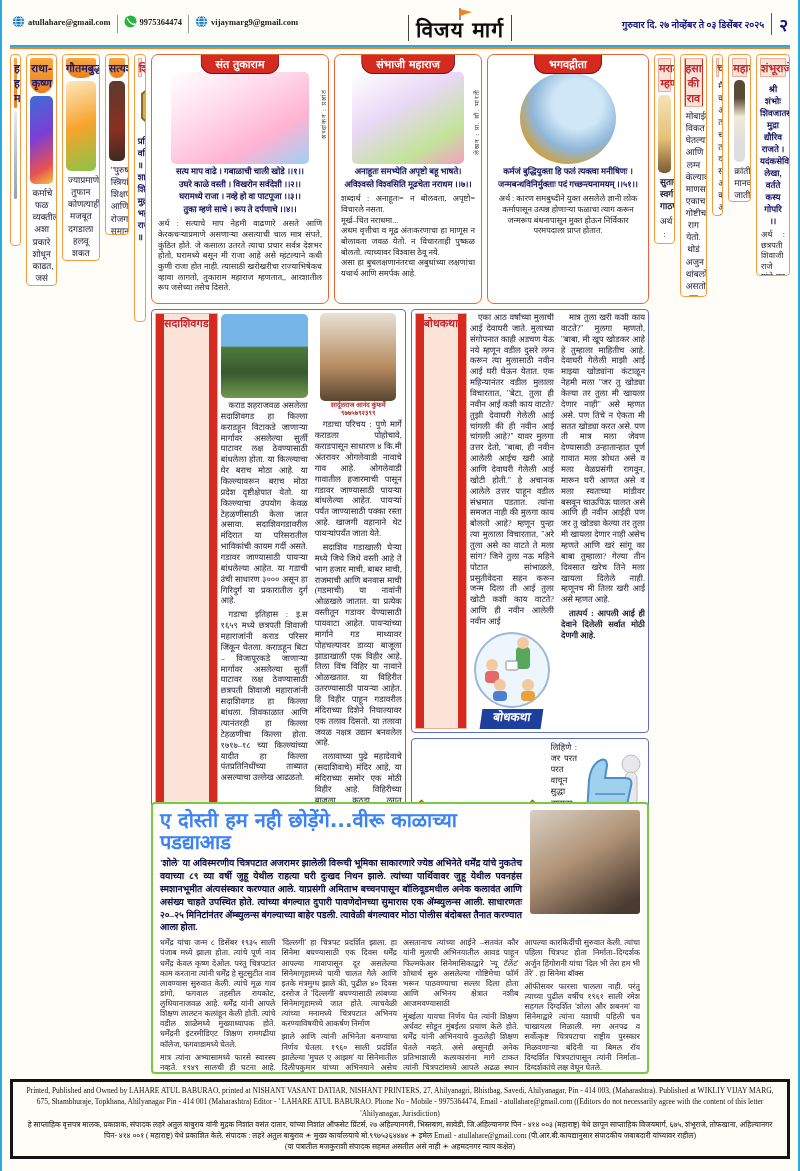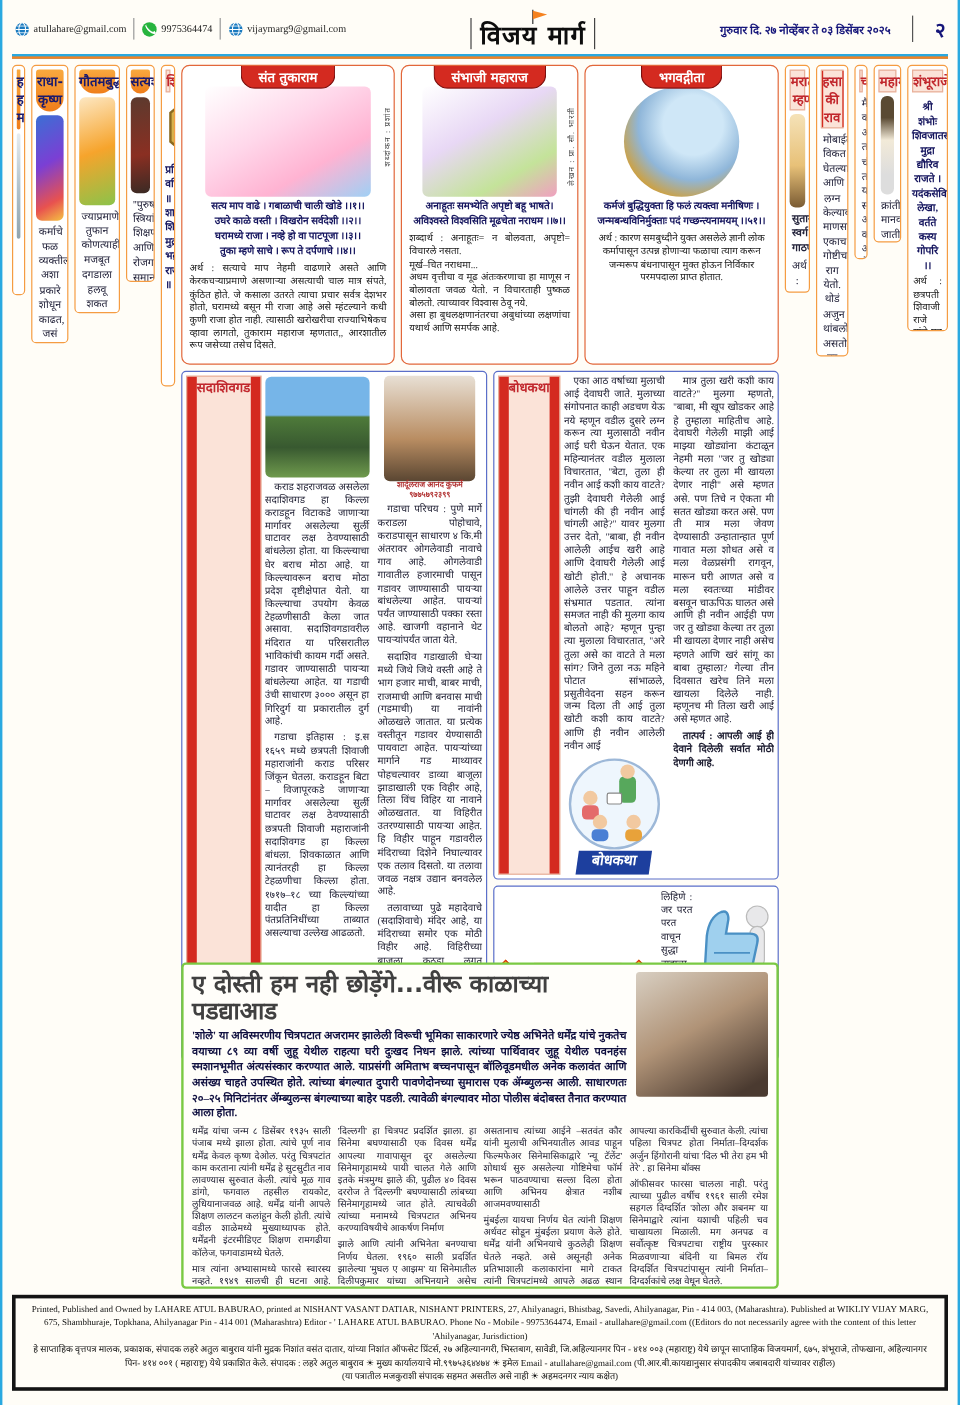--- a/index.html
+++ b/index.html
@@ -5,28 +5,28 @@
   * { box-sizing: border-box; margin: 0; padding: 0; }
   html,body { background:#e8e8e8; }
   .page {
     width: 800px; height: 1171px; margin: 0 auto; background: #fffdf7;
     padding: 4px 8px; overflow: hidden; position: relative;
     font-family: "Liberation Serif", "DejaVu Serif", serif; color:#1c1c30;
     border-left: 2px solid #2aa9e0; border-right: 2px solid #2aa9e0;
   }
   
   .topbar { display:flex; align-items:center; justify-content:space-between; height:40px; padding:0 2px; }
-  .contacts { display:flex; align-items:center; gap:6px; font-size:8.5px; font-weight:400; color:#222; }
+  .contacts { display:flex; align-items:flex-start; gap:6px; font-size:8.5px; font-weight:700; color:#222; }
   .contact { display:flex; align-items:center; gap:3px; }
   .csep { width:1px; height:18px; background:#999; }
   .masthead { display:flex; align-items:flex-end; }
   .mast-bar { width:1px; height:26px; background:#444; margin:0 7px; }
   .mast-center { display:flex; flex-direction:column; align-items:center; line-height:1; }
   .mast-title { font-family:"DejaVu Sans","Liberation Sans",sans-serif; font-size:21px; font-weight:800; color:#0d0d0d; letter-spacing:1px; }
-  .dateline { display:flex; align-items:center; gap:18px; font-size:9.5px; font-weight:700; color:#15157a; }
+  .dateline { display:flex; align-items:center; gap:7px; font-size:9.5px; font-weight:700; color:#15157a; }
   .pagebar { width:1px; height:22px; background:#555; }
   .pagenum { font-size:17px; font-weight:800; color:#15157a; }
   .bluebar { height:4px; background:#2aa9e0; border-bottom:2px solid #f58220; margin:1px 0 5px; }
   
   .main { display:grid; grid-template-columns:136px 1fr 136px; gap:5px; }
   .scol { display:flex; flex-direction:row; gap:5px;border-radius:32px; }
   .sbox { border:1.5px solid #f59c42; border-radius:4px; background:#fff; padding:3px; display:flex; flex-direction:column; gap:3px; overflow:hidden; }
   .hdr-orange { background:linear-gradient(#f9a93f,#ef7d1a); color:#1a1a6e; font-weight:800; text-align:center; font-size:11px; padding:2px 0 3px; border-radius:3px 3px 13px 13px; font-family:"DejaVu Sans",sans-serif; flex:none; }
   .hdr-strip { display:flex; align-items:stretch; background:#fbe3d8; border:1px solid #e8b09a; flex:none; }
   .hdr-strip::before, .hdr-strip::after { content:""; width:8px; background:#d42a20; }
@@ -60,21 +60,21 @@
   .moral { font-weight:800; }
   .tips { height:146px; }
   .hdr-tips { display:flex; align-items:center; justify-content:center; gap:8px; flex:none; }
   .hdr-tips .diamond { width:9px; height:9px; background:#ffd400; border:1px solid #d42a20; transform:rotate(45deg); }
   .hdr-tips span { color:#c1272d; font-weight:800; font-size:11px; font-family:"DejaVu Sans",sans-serif; border-bottom:1px solid #e8b09a; padding:0 10px 1px; background:#fbe3d8; }
   .tipsbody { font-size:8.4px; line-height:1.33; text-align:justify; overflow:hidden; }
   .thumb { float:right; margin:0 0 2px 4px; }
   
   .film { margin-top:5px; border:2px solid #7ac943; border-radius:4px; background:#fffefa; height:272px; padding:5px 7px; position:relative; overflow:hidden; }
   .film-photo { position:absolute; top:6px; right:7px; width:110px; height:104px; border-radius:3px; }
-  .film-head { font-size:20px; font-weight:800; color:#404040; margin-right:118px; line-height:1.1; font-family:"DejaVu Sans",sans-serif; }
+  .film-head { font-size:20px; font-weight:800; color:#3b82f6; margin-right:118px; line-height:1.1; font-family:"DejaVu Sans",sans-serif; }
   .film-intro { margin:4px 118px 4px 0; font-size:9.2px; font-weight:700; text-align:justify; color:#101040; line-height:1.4; }
   .film-cols { columns:4; column-gap:6px; font-size:7.8px; line-height:1.3; text-align:justify; height:158px; overflow:hidden; }
   .film-cols p { margin:0 0 3px; }
   
   .footer { margin-top:5px; border:3px solid #141414; padding:3px 10px; text-align:center; font-size:7.5px; line-height:1.5; color:#111; }
   .footer .fl1 { font-family:"Liberation Serif",serif; }
   
   .g-shiva { background:linear-gradient(160deg,#e8eef2,#aebfc9 55%,#8fa3ae); }
   .g-krishna { background:linear-gradient(150deg,#3b6fd4,#7b3fd4 45%,#e8524f 80%,#f5c242); }
   .g-buddha { background:linear-gradient(160deg,#fde7c2,#f6a42c 50%,#8bc34a); }

